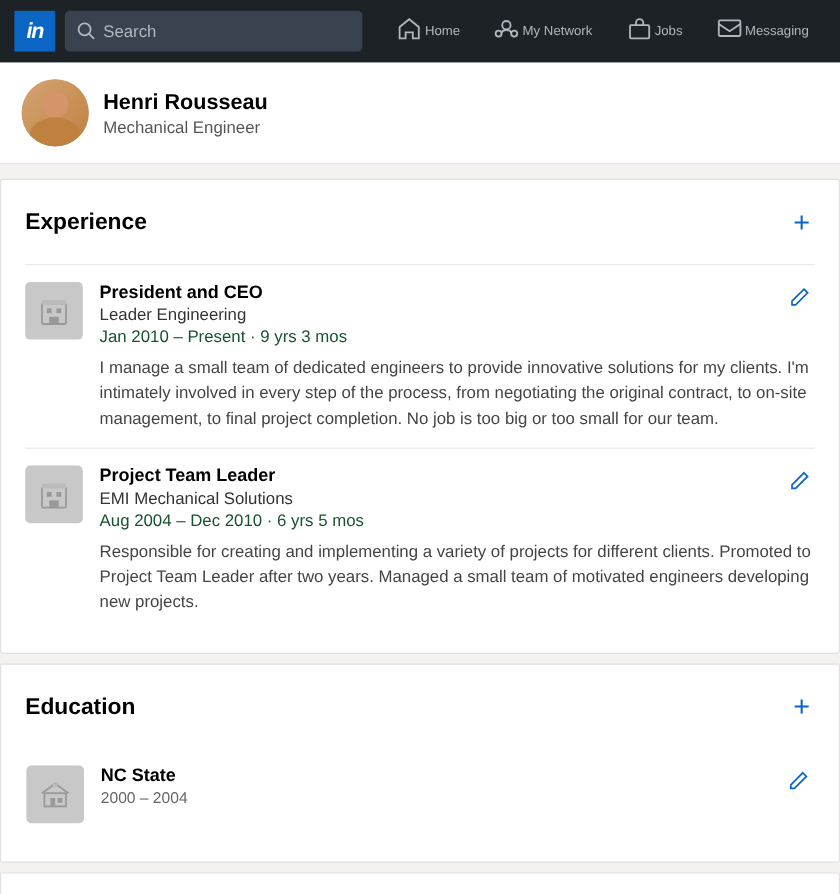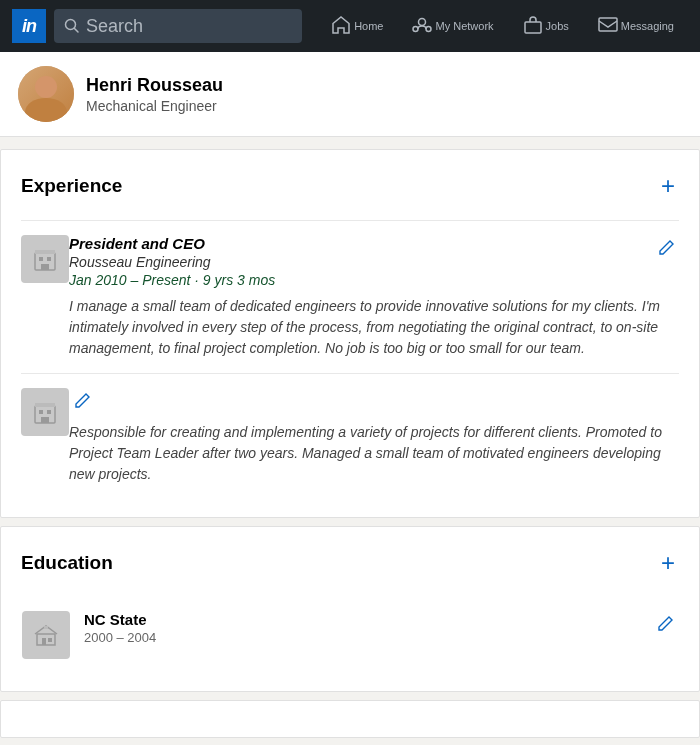--- a/index.html
+++ b/index.html
@@ -39,21 +39,21 @@
       padding: 6px 10px;
       width: 248px;
       height: 34px;
     }
     .search-bar svg { flex-shrink: 0; }
     .search-input {
       background: transparent;
       border: none;
       outline: none;
       color: #fca5a5;
-      font-size: 18px;
+      font-size: 14px;
       margin-left: 6px;
       width: 100%;
     }
     .search-input::placeholder { color: #b0b7bf; }
     .nav-items {
       display: flex;
       align-items: center;
       margin-left: auto;
       gap: 0;
     }
@@ -148,24 +148,23 @@
       padding: 4px;
     }
     .btn-icon-edit {
       color: #0a66c2;
       font-size: 18px;
     }
 
     
     .exp-item {
       display: flex;
-      gap: 0;
+      gap: 14px;
       padding: 14px 0;
       border-top: 1px solid #e8e8e8;
-      font-style: italic;
     }
     .exp-item:first-of-type { border-top: none; }
     .company-logo {
       width: 48px; height: 48px;
       background: #c8c8c8;
       border-radius: 4px;
       flex-shrink: 0;
       display: flex; align-items: center; justify-content: center;
       color: #888;
       font-size: 18px;
@@ -287,21 +286,21 @@
           <rect x="8" y="12" width="4" height="4" fill="#999"></rect>
           <rect x="16" y="12" width="4" height="4" fill="#999"></rect>
           <rect x="10" y="19" width="8" height="6" fill="#999"></rect>
           <rect x="4" y="5" width="20" height="4" fill="#bbb"></rect>
         </svg>
       </div>
       <div class="exp-content">
         <div class="exp-header">
           <div>
             <div class="exp-title">President and CEO</div>
-            <div class="exp-company">Rousseau Engineering</div>
+            <div class="exp-company">Leader Engineering</div>
             <div class="exp-dates">Jan 2010 – Present · 9 yrs 3 mos</div>
           </div>
           <button class="btn-icon btn-icon-edit">
             <svg width="18" height="18" viewBox="0 0 18 18" fill="none">
               <path d="M13 2l3 3-10 10H3v-3L13 2z" stroke="#0a66c2" stroke-width="1.4" fill="none"></path>
             </svg>
           </button>
         </div>
         <div class="exp-desc">I manage a small team of dedicated engineers to provide innovative solutions for my clients. I'm intimately involved in every step of the process, from negotiating the original contract, to on-site management, to final project completion. No job is too big or too small for our team.</div>
       </div>
@@ -312,20 +311,25 @@
         <svg class="building-icon-svg" viewBox="0 0 28 28" fill="none">
           <rect x="4" y="8" width="20" height="17" rx="1" stroke="#999" stroke-width="1.5"></rect>
           <rect x="8" y="12" width="4" height="4" fill="#999"></rect>
           <rect x="16" y="12" width="4" height="4" fill="#999"></rect>
           <rect x="10" y="19" width="8" height="6" fill="#999"></rect>
           <rect x="4" y="5" width="20" height="4" fill="#bbb"></rect>
         </svg>
       </div>
       <div class="exp-content">
         <div class="exp-header">
+          <div>
+            <div class="exp-title">Project Team Leader</div>
+            <div class="exp-company">EMI Mechanical Solutions</div>
+            <div class="exp-dates">Aug 2004 – Dec 2010 · 6 yrs 5 mos</div>
+          </div>
           <button class="btn-icon btn-icon-edit">
             <svg width="18" height="18" viewBox="0 0 18 18" fill="none">
               <path d="M13 2l3 3-10 10H3v-3L13 2z" stroke="#0a66c2" stroke-width="1.4" fill="none"></path>
             </svg>
           </button>
         </div>
         <div class="exp-desc">Responsible for creating and implementing a variety of projects for different clients. Promoted to Project Team Leader after two years. Managed a small team of motivated engineers developing new projects.</div>
       </div>
     </div>
   </div>

